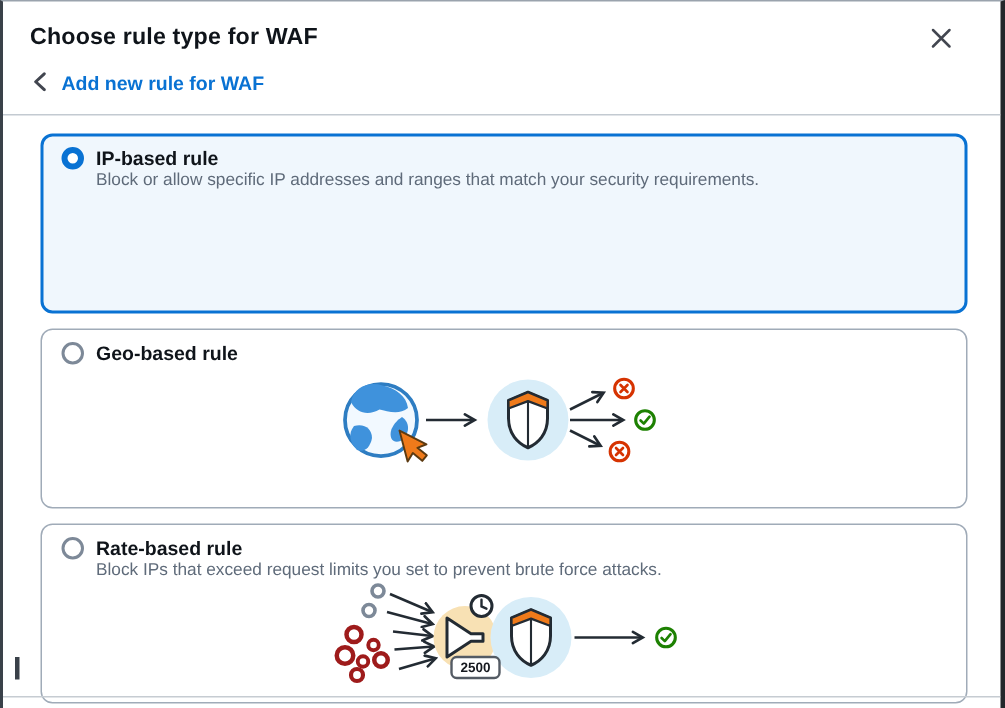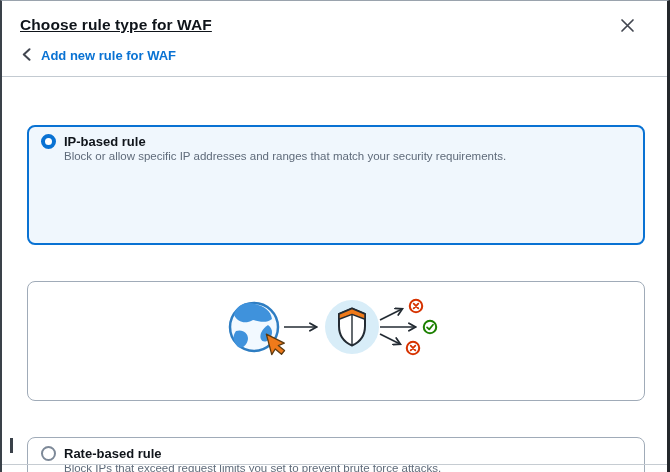--- a/index.html
+++ b/index.html
@@ -4,33 +4,33 @@
 <style>
   * { box-sizing: border-box; margin: 0; padding: 0; }
   html,body { width: 670px; height: 472px; overflow: hidden; background: #fff;
     font-family: "Liberation Sans", sans-serif; }
   body { position: relative;
     border-top: 1px solid #9aa3ad;
     border-left: 2px solid #3a4149;
     border-right: 3px solid #23272b; }
 
   .header { padding: 15px 18px 9px 18px; display: flex; justify-content: space-between; align-items: flex-start; }
-  .title { font-size: 15.5px; font-weight: bold; color: #0f141a; letter-spacing: .1px; text-decoration: underline; }
+  .title { font-size: 15.5px; font-weight: bold; color: #0f141a; letter-spacing: .1px; }
   .close-btn { background: none; border: none; cursor: pointer; padding: 2px; margin-right: 12px; line-height: 0; }
 
   .back-row { padding: 4px 18px 13px 20px; display: flex; align-items: flex-start; gap: 10px; }
   .back-link { font-size: 13px; font-weight: bold; color: #0972d3; text-decoration: none; cursor: pointer; }
   .chev { line-height: 0; }
 
   .header-divider { border: none; border-top: 1px solid #c3cad1; }
 
   .content { padding: 12px 22px 0 25px; }
 
   .card { border: 1px solid #a0abb8; border-radius: 8px; background: #fff;
-    height: 120px; margin-bottom: 10px; padding: 8px 14px 0 13px; overflow: hidden; cursor: pointer; margin-top: 36px; }
+    height: 120px; margin-bottom: 10px; padding: 8px 14px 0 13px; overflow: hidden; cursor: pointer; }
   .card.selected { border: 2px solid #0972d3; background: #f0f7fd; padding: 7px 13px 0 12px; }
 
   .card-head { display: flex; align-items: center; gap: 8px; }
   .radio { width: 15px; height: 15px; border-radius: 50%; background: #fff; border: 2px solid #7d8998; flex: 0 0 auto; }
   .radio.checked { border: 4.5px solid #0972d3; }
   .opt-label { font-size: 13px; font-weight: bold; color: #0f141a; }
   .opt-desc { margin: 1px 0 0 23px; font-size: 11.5px; color: #5f6b7a; }
 
   .illus { display: flex; justify-content: center; margin-top: 1px; }
   .illus svg { display: block; }
@@ -105,20 +105,24 @@
 
   <div class="card selected">
     <div class="card-head">
       <div class="radio checked"></div>
       <div class="opt-label">IP-based rule</div>
     </div>
     <div class="opt-desc">Block or allow specific IP addresses and ranges that match your security requirements.</div>
   </div>
 
   <div class="card">
+    <div class="card-head">
+      <div class="radio"></div>
+      <div class="opt-label">Geo-based rule</div>
+    </div>
     <div class="illus">
       <svg width="240" height="76" viewBox="0 0 240 76">
         <g>
           <circle class="globe-ring" cx="38" cy="36" r="24"></circle>
           <path class="globe-land" d="M18,24 C20,14 30,10 39,13 C48,15 55,20 56,28 C50,33 42,30 37,29 C30,33 22,32 18,24 Z"></path>
           <path class="globe-land" d="M52,34 C58,38 57,46 51,50 C46,52 43,48 45,42 C47,38 49,36 52,34 Z"></path>
           <path class="globe-land" d="M20,40 C27,38 32,42 32,48 C31,54 27,58 22,56 C17,51 16,45 20,40 Z"></path>
         </g>
         <use href="#sym-cursor" x="48" y="42" width="22" height="26"></use>
         <line class="arrow" x1="68" y1="36" x2="100" y2="36"></line>

